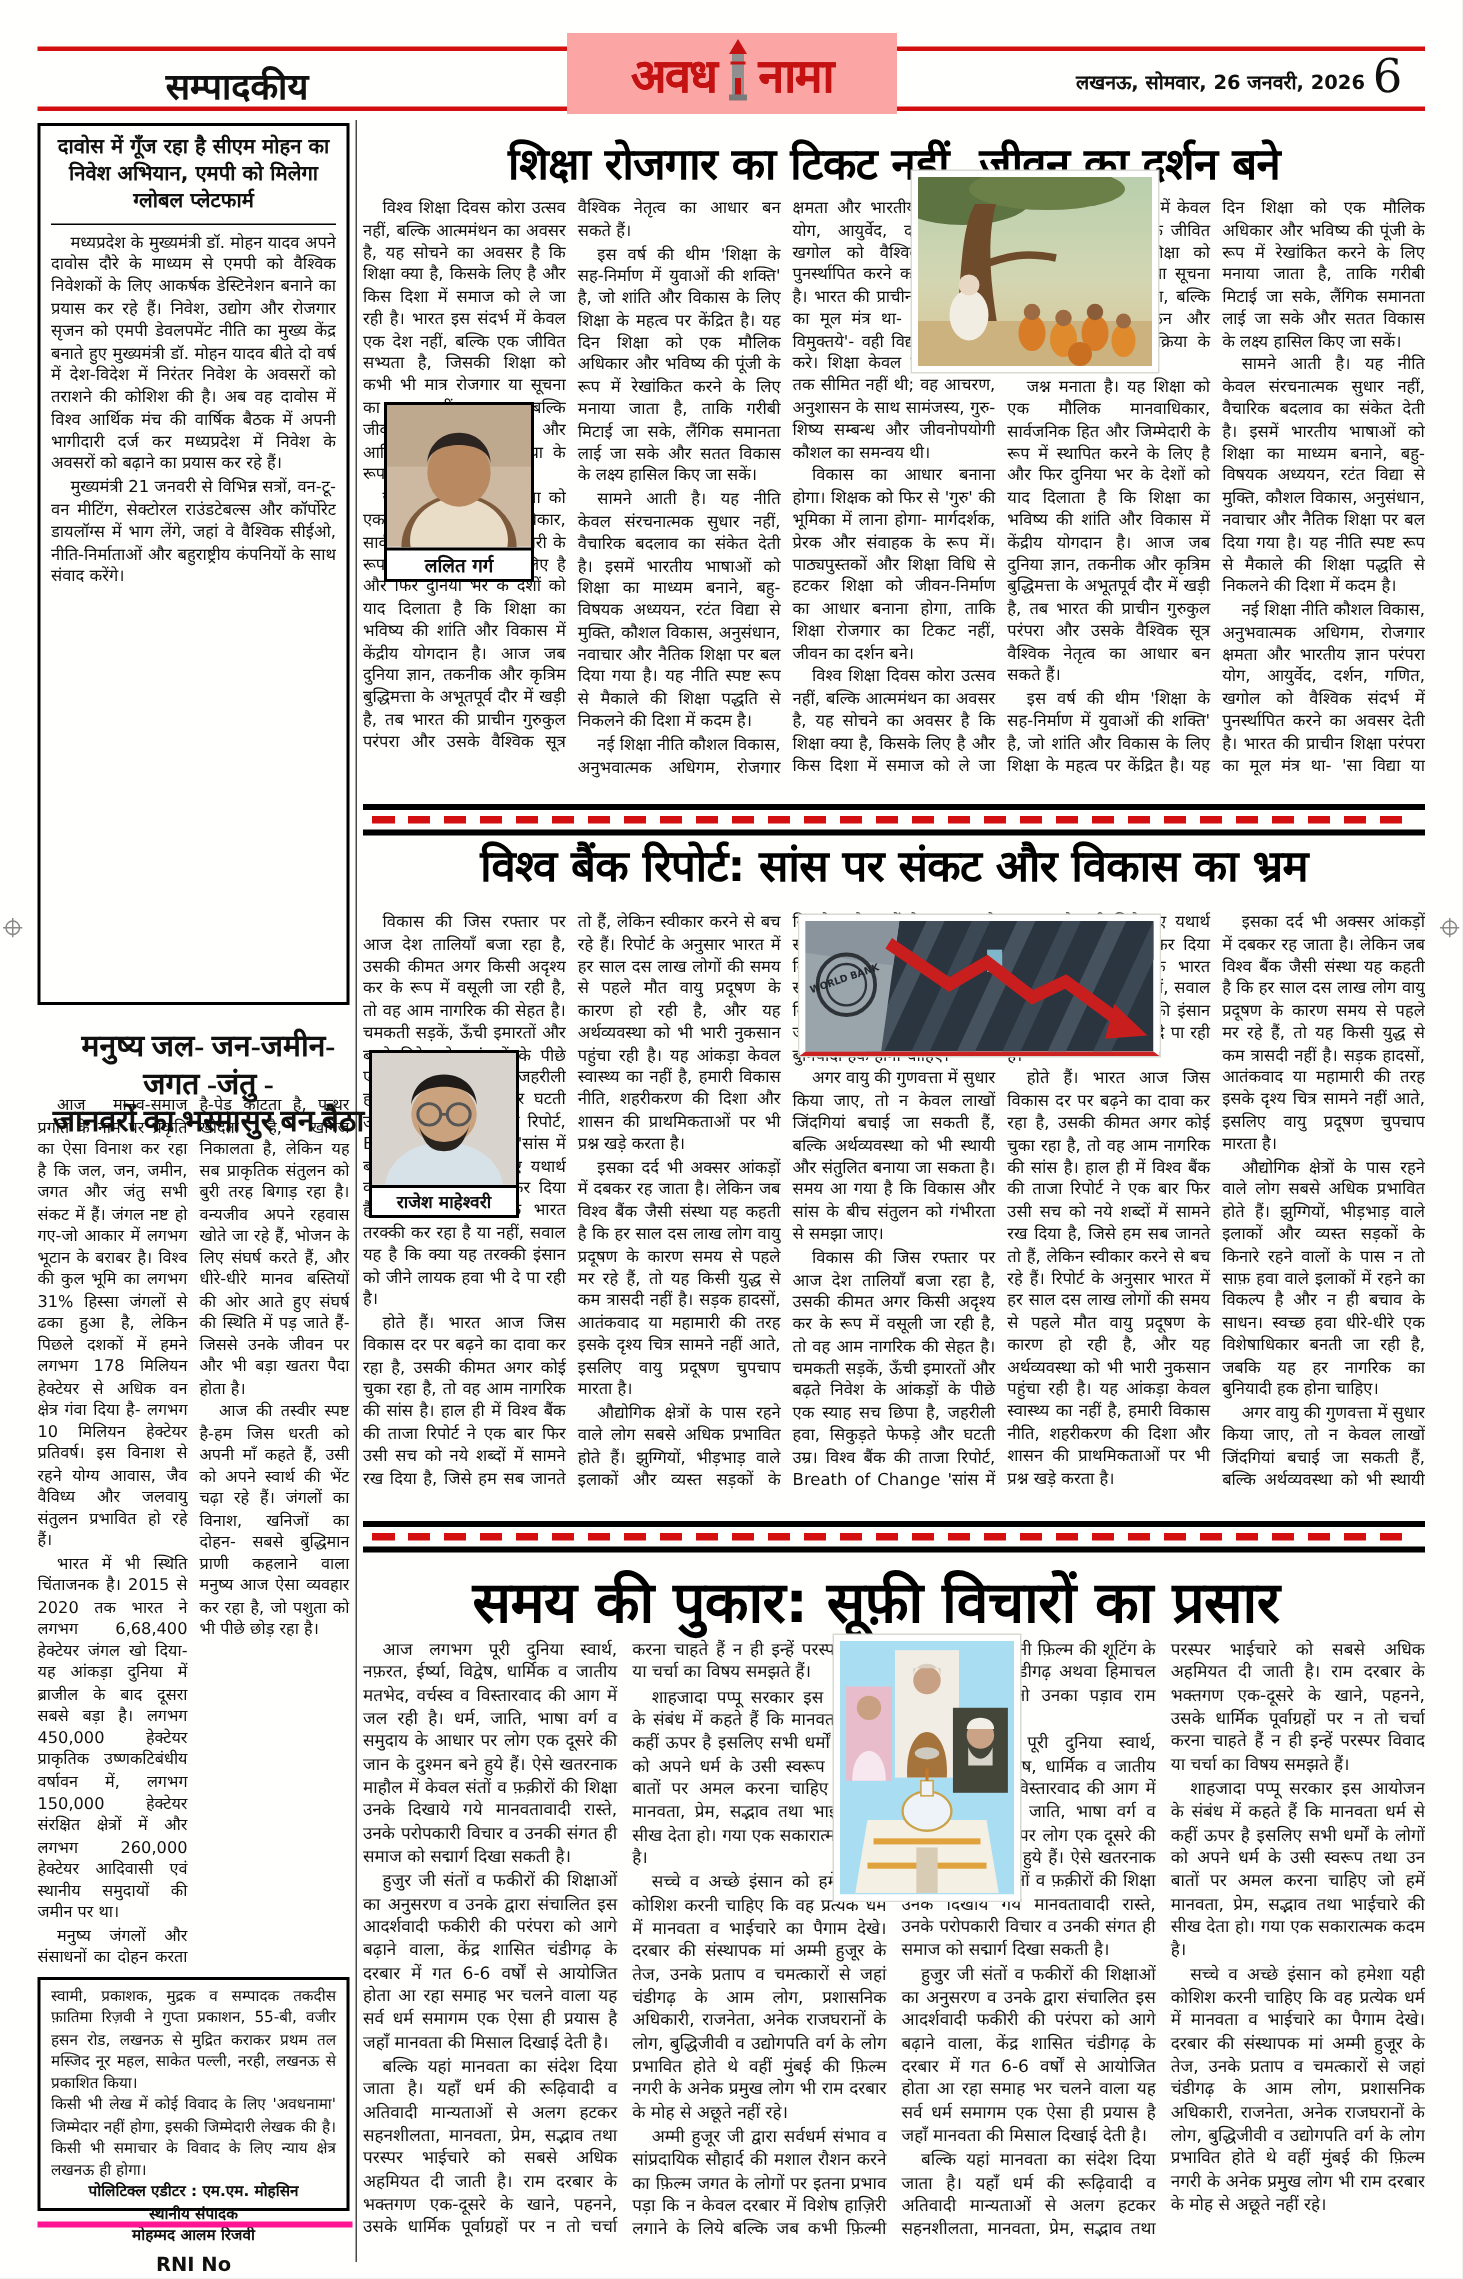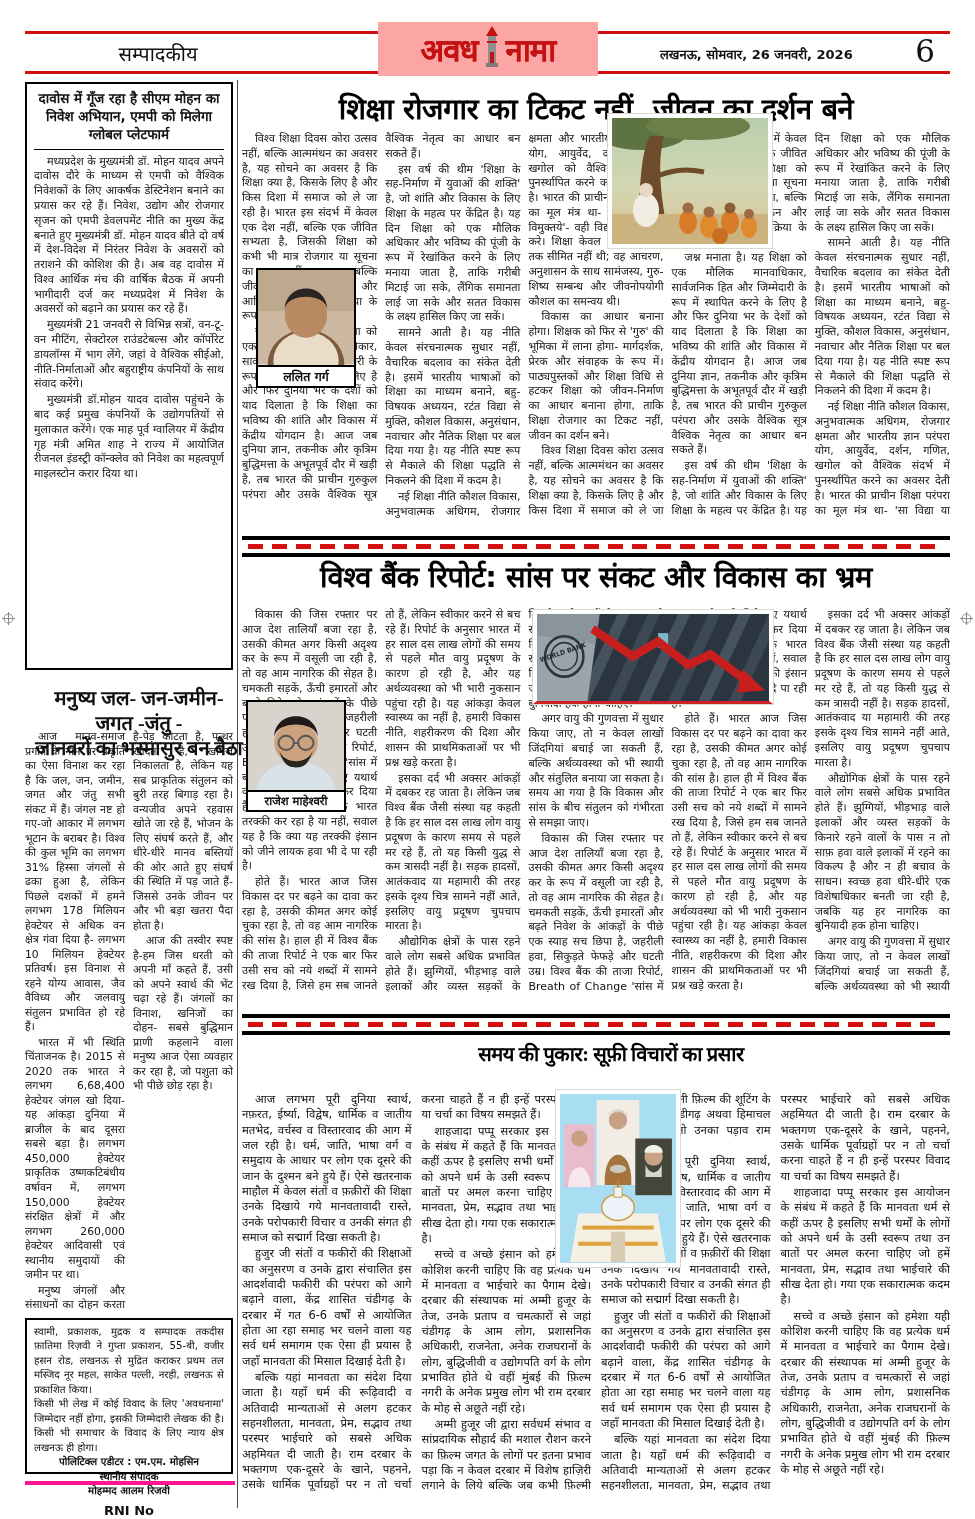--- a/index.html
+++ b/index.html
@@ -6,21 +6,21 @@
   html,body { background:#e8e8e4; }
   body { font-family:"DejaVu Sans","Liberation Sans",sans-serif; }
   #page {
     position:relative; width:975px; height:1519px; margin:0 auto;
     background:#fffffd; color:#111; overflow:hidden;
   }
   .abs { position:absolute; }
 
   
   .rule-red { height:3px; background:#d40f0f; }
-  .section-label { font-size:20px; font-weight:normal; letter-spacing:0; }
+  .section-label { font-size:24px; font-weight:bold; letter-spacing:0; }
   .masthead { display:flex; align-items:center; justify-content:center; gap:1px; background:#fca5a5; padding:2px 14px; }
   .masthead .mword { color:#c41212; font-size:31px; font-weight:bold; letter-spacing:-1px; text-shadow:0 0 0 #c41212; }
   .dateline { font-size:13px; font-weight:bold; }
   .pageno { font-family:"DejaVu Serif","Liberation Serif",serif; font-size:31px; font-weight:500; }
 
   
   .bodytext { font-size:11px; line-height:1.345; text-align:justify; overflow:hidden; }
   .bodytext p { text-indent:13px; margin-bottom:1px; }
   .headline { font-weight:bold; text-align:center; letter-spacing:-0.4px; color:#000000; white-space:nowrap; }
 
@@ -80,21 +80,21 @@
         <rect x="9" y="9" width="8" height="30" fill="#8f8f8f"></rect>
         <rect x="7" y="37" width="12" height="4" fill="#7a7a7a"></rect>
         <path d="M13 0 L19 10 L7 10 Z" fill="#c41212"></path>
         <rect x="11" y="26" width="4" height="11" fill="#c41212"></rect>
         <rect x="8" y="15" width="10" height="2" fill="#c41212"></rect>
       </svg>
     </span>
     <span class="mword">नामा</span>
   </div>
 
-  <div class="abs dateline" style="left:660px; top:45px; width:250px; text-align:left;">लखनऊ, सोमवार, 26 जनवरी, 2026</div>
+  <div class="abs dateline" style="left:660px; top:45px; width:250px; text-align:right;">लखनऊ, सोमवार, 26 जनवरी, 2026</div>
   <div class="abs pageno" style="left:905px; top:33px; width:40px; text-align:center;">6</div>
 
   <div class="abs vrule" style="left:237px; top:80px; height:1428px;"></div>
 
   <div class="abs cropmark" style="left:2px; top:610px;">
     <svg width="13" height="13" viewBox="0 0 13 13">
         <circle cx="6.5" cy="6.5" r="4.5" fill="none" stroke="#8a8a8a"></circle>
         <path d="M6.5 0 V13 M0 6.5 H13" stroke="#8a8a8a" stroke-width="1"></path>
       </svg>
   </div>
@@ -103,21 +103,20 @@
         <circle cx="6.5" cy="6.5" r="4.5" fill="none" stroke="#8a8a8a"></circle>
         <path d="M6.5 0 V13 M0 6.5 H13" stroke="#8a8a8a" stroke-width="1"></path>
       </svg>
   </div>
 
   <div class="abs boxed" style="left:25px; top:82px; width:208px; height:588px; padding:5px 7px;">
     <div class="side-title" style="font-size:13.5px; line-height:1.35; border-bottom:1.5px solid #000; padding-bottom:5px; margin-bottom:5px;">दावोस में गूँज रहा है सीएम मोहन का निवेश अभियान, एमपी को मिलेगा ग्लोबल प्लेटफार्म</div>
     <div class="bodytext" style="height:505px; font-size:11px;">
         <p>मध्यप्रदेश के मुख्यमंत्री डॉ. मोहन यादव अपने दावोस दौरे के माध्यम से एमपी को वैश्विक निवेशकों के लिए आकर्षक डेस्टिनेशन बनाने का प्रयास कर रहे हैं। निवेश, उद्योग और रोजगार सृजन को एमपी डेवलपमेंट नीति का मुख्य केंद्र बनाते हुए मुख्यमंत्री डॉ. मोहन यादव बीते दो वर्ष में देश-विदेश में निरंतर निवेश के अवसरों को तराशने की कोशिश की है। अब वह दावोस में विश्व आर्थिक मंच की वार्षिक बैठक में अपनी भागीदारी दर्ज कर मध्यप्रदेश में निवेश के अवसरों को बढ़ाने का प्रयास कर रहे हैं।</p>
         <p>मुख्यमंत्री 21 जनवरी से विभिन्न सत्रों, वन-टू-वन मीटिंग, सेक्टोरल राउंडटेबल्स और कॉर्पोरेट डायलॉग्स में भाग लेंगे, जहां वे वैश्विक सीईओ, नीति-निर्माताओं और बहुराष्ट्रीय कंपनियों के साथ संवाद करेंगे।</p>
-        <p>मुख्यमंत्री डॉ.मोहन यादव दावोस पहुंचने के बाद कई प्रमुख कंपनियों के उद्योगपतियों से मुलाकात करेंगे। एक माह पूर्व ग्वालियर में केंद्रीय गृह मंत्री अमित शाह ने राज्य में आयोजित रीजनल इंडस्ट्री कॉन्क्लेव को निवेश का महत्वपूर्ण माइलस्टोन करार दिया था।</p>
       </div>
   </div>
 
   <div class="abs side-title" style="left:35px; top:686px; width:208px; font-size:20px; line-height:1.25;font-family:Liberation Serif, serif;">
     <div>मनुष्य जल- जन-जमीन- जगत -जंतु -</div>
     <div>जानवरों का भस्मासुर बन बैठा</div>
   </div>
   <div class="abs bodytext cols2" style="left:25px; top:730px; width:208px; height:584px; font-size:10.8px;">
       <p>आज मानव-समाज प्रगति के नाम पर प्रकृति का ऐसा विनाश कर रहा है कि जल, जन, जमीन, जगत और जंतु सभी संकट में हैं। जंगल नष्ट हो गए-जो आकार में लगभग भूटान के बराबर है। विश्व की कुल भूमि का लगभग 31% हिस्सा जंगलों से ढका हुआ है, लेकिन पिछले दशकों में हमने लगभग 178 मिलियन हेक्टेयर से अधिक वन क्षेत्र गंवा दिया है- लगभग 10 मिलियन हेक्टेयर प्रतिवर्ष। इस विनाश से रहने योग्य आवास, जैव वैविध्य और जलवायु संतुलन प्रभावित हो रहे हैं।</p>
       <p>भारत में भी स्थिति चिंताजनक है। 2015 से 2020 तक भारत ने लगभग 6,68,400 हेक्टेयर जंगल खो दिया-यह आंकड़ा दुनिया में ब्राजील के बाद दूसरा सबसे बड़ा है। लगभग 450,000 हेक्टेयर प्राकृतिक उष्णकटिबंधीय वर्षावन में, लगभग 150,000 हेक्टेयर संरक्षित क्षेत्रों में और लगभग 260,000 हेक्टेयर आदिवासी एवं स्थानीय समुदायों की जमीन पर था।</p>
@@ -250,21 +249,21 @@
         <path d="M42 40 H46" stroke="#555" stroke-width="1.8"></path>
       </svg>
     </div>
     <figcaption style="font-size:11.5px;">राजेश माहेश्वरी</figcaption>
   </figure>
 
   <div class="abs divider" style="left:242px; top:1014px; width:708px;">
     <div class="dash"></div>
   </div>
 
-  <div class="abs headline" style="left:257px; top:1040px; width:708px; font-size:20px;font-family:Liberation Serif, serif;">समय की पुकार: सूफ़ी विचारों का प्रसार</div>
+  <div class="abs headline" style="left:230px; top:1040px; width:708px; font-size:38px;">समय की पुकार: सूफ़ी विचारों का प्रसार</div>
 
   <div class="abs bodytext cols4" style="left:242px; top:1092px; width:708px; height:413px; font-size:11.4px;">
       <p>आज लगभग पूरी दुनिया स्वार्थ, नफ़रत, ईर्ष्या, विद्वेष, धार्मिक व जातीय मतभेद, वर्चस्व व विस्तारवाद की आग में जल रही है। धर्म, जाति, भाषा वर्ग व समुदाय के आधार पर लोग एक दूसरे की जान के दुश्मन बने हुये हैं। ऐसे खतरनाक माहौल में केवल संतों व फ़क़ीरों की शिक्षा उनके दिखाये गये मानवतावादी रास्ते, उनके परोपकारी विचार व उनकी संगत ही समाज को सद्मार्ग दिखा सकती है।</p>
       <p>हुजुर जी संतों व फकीरों की शिक्षाओं का अनुसरण व उनके द्वारा संचालित इस आदर्शवादी फकीरी की परंपरा को आगे बढ़ाने वाला, केंद्र शासित चंडीगढ़ के दरबार में गत 6-6 वर्षों से आयोजित होता आ रहा समाह भर चलने वाला यह सर्व धर्म समागम एक ऐसा ही प्रयास है जहाँ मानवता की मिसाल दिखाई देती है।</p>
       <p>बल्कि यहां मानवता का संदेश दिया जाता है। यहाँ धर्म की रूढ़िवादी व अतिवादी मान्यताओं से अलग हटकर सहनशीलता, मानवता, प्रेम, सद्भाव तथा परस्पर भाईचारे को सबसे अधिक अहमियत दी जाती है। राम दरबार के भक्तगण एक-दूसरे के खाने, पहनने, उसके धार्मिक पूर्वाग्रहों पर न तो चर्चा करना चाहते हैं न ही इन्हें परस्पर विवाद या चर्चा का विषय समझते हैं।</p>
       <p>शाहजादा पप्पू सरकार इस आयोजन के संबंध में कहते हैं कि मानवता धर्म से कहीं ऊपर है इसलिए सभी धर्मों के लोगों को अपने धर्म के उसी स्वरूप तथा उन बातों पर अमल करना चाहिए जो हमें मानवता, प्रेम, सद्भाव तथा भाईचारे की सीख देता हो। गया एक सकारात्मक कदम है।</p>
       <p>सच्चे व अच्छे इंसान को हमेशा यही कोशिश करनी चाहिए कि वह प्रत्येक धर्म में मानवता व भाईचारे का पैगाम देखे। दरबार की संस्थापक मां अम्मी हुजूर के तेज, उनके प्रताप व चमत्कारों से जहां चंडीगढ़ के आम लोग, प्रशासनिक अधिकारी, राजनेता, अनेक राजघरानों के लोग, बुद्धिजीवी व उद्योगपति वर्ग के लोग प्रभावित होते थे वहीं मुंबई की फ़िल्म नगरी के अनेक प्रमुख लोग भी राम दरबार के मोह से अछूते नहीं रहे।</p>
       <p>अम्मी हुजूर जी द्वारा सर्वधर्म संभाव व सांप्रदायिक सौहार्द की मशाल रौशन करने का फ़िल्म जगत के लोगों पर इतना प्रभाव पड़ा कि न केवल दरबार में विशेष हाज़िरी लगाने के लिये बल्कि जब कभी फ़िल्मी दुनिया के लोग अपनी फ़िल्म की शूटिंग के सिलसिले में भी चंडीगढ़ अथवा हिमाचल प्रदेश आते-जाते तो उनका पड़ाव राम दरबार ही रहता था।</p>
       <p>आज लगभग पूरी दुनिया स्वार्थ, नफ़रत, ईर्ष्या, विद्वेष, धार्मिक व जातीय मतभेद, वर्चस्व व विस्तारवाद की आग में जल रही है। धर्म, जाति, भाषा वर्ग व समुदाय के आधार पर लोग एक दूसरे की जान के दुश्मन बने हुये हैं। ऐसे खतरनाक माहौल में केवल संतों व फ़क़ीरों की शिक्षा उनके दिखाये गये मानवतावादी रास्ते, उनके परोपकारी विचार व उनकी संगत ही समाज को सद्मार्ग दिखा सकती है।</p>
       <p>हुजुर जी संतों व फकीरों की शिक्षाओं का अनुसरण व उनके द्वारा संचालित इस आदर्शवादी फकीरी की परंपरा को आगे बढ़ाने वाला, केंद्र शासित चंडीगढ़ के दरबार में गत 6-6 वर्षों से आयोजित होता आ रहा समाह भर चलने वाला यह सर्व धर्म समागम एक ऐसा ही प्रयास है जहाँ मानवता की मिसाल दिखाई देती है।</p>

